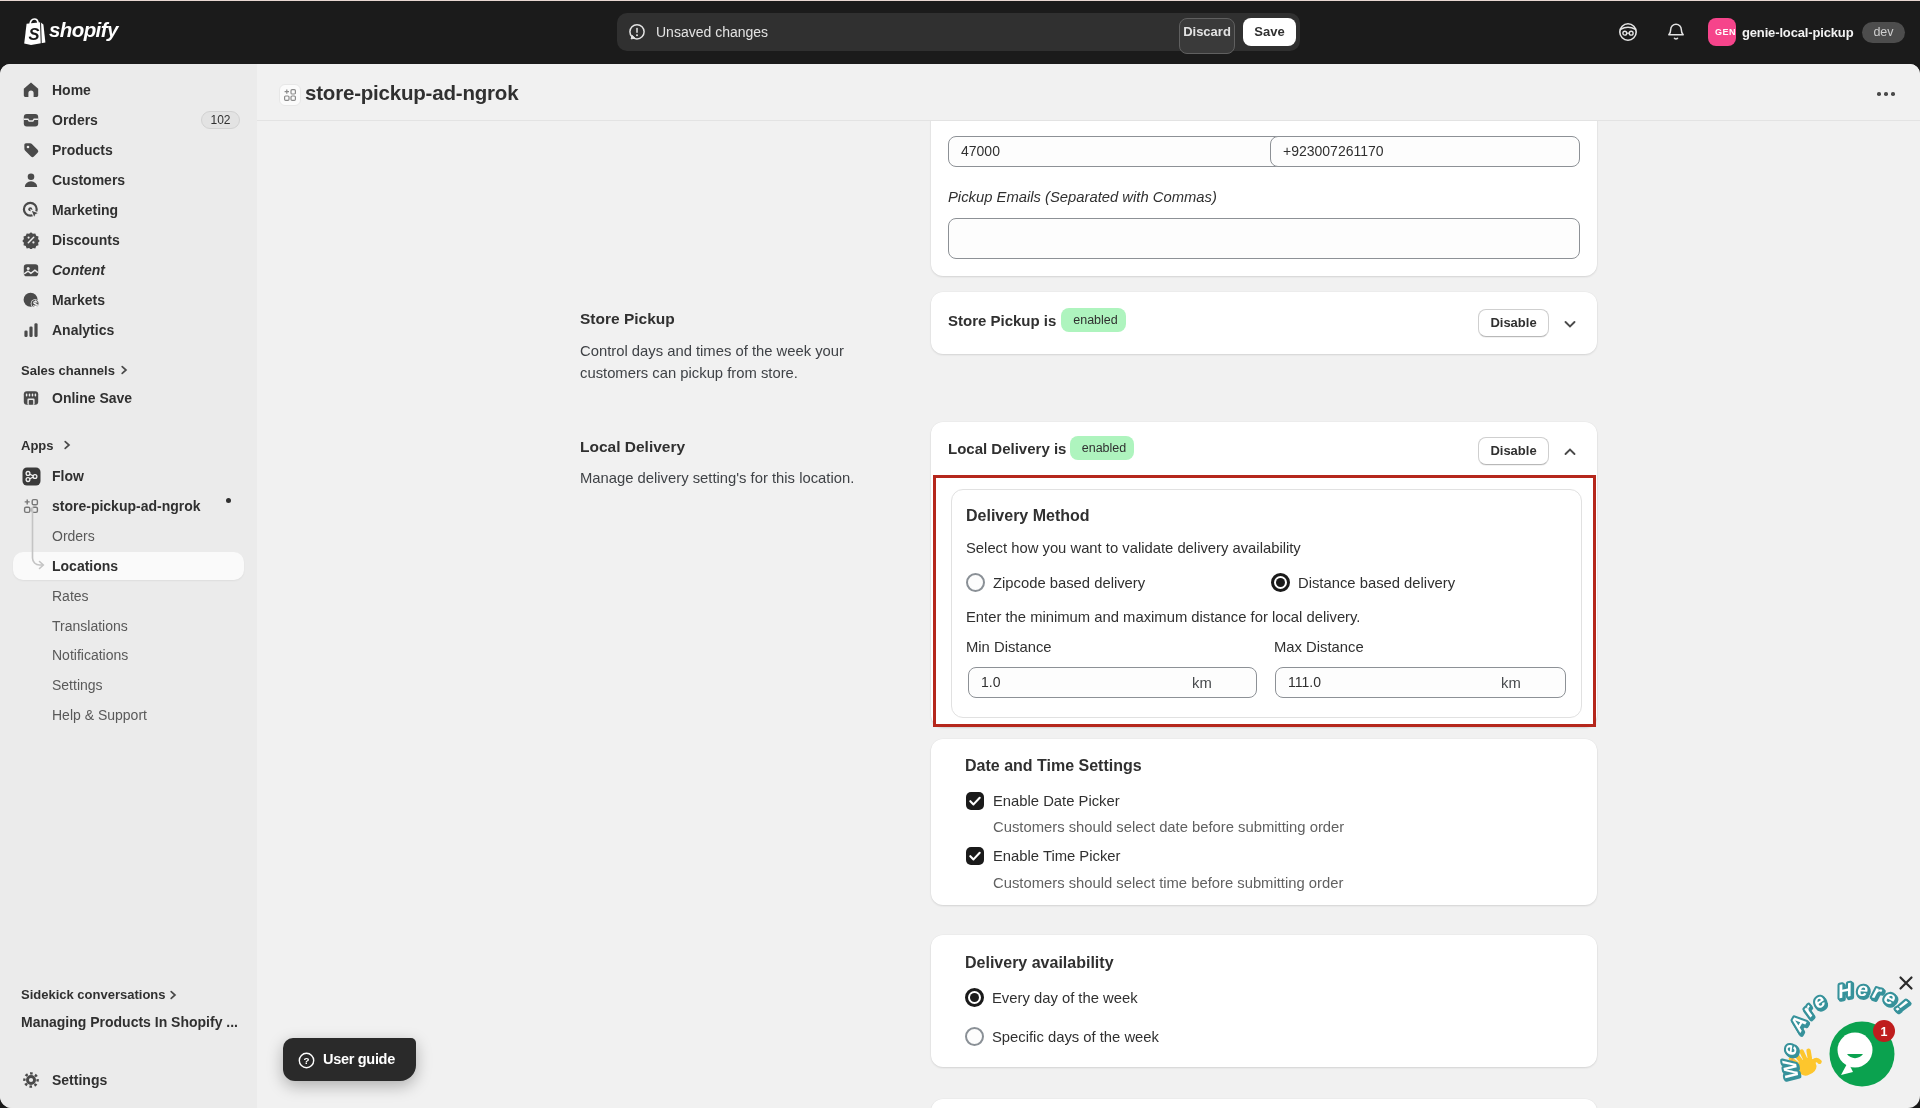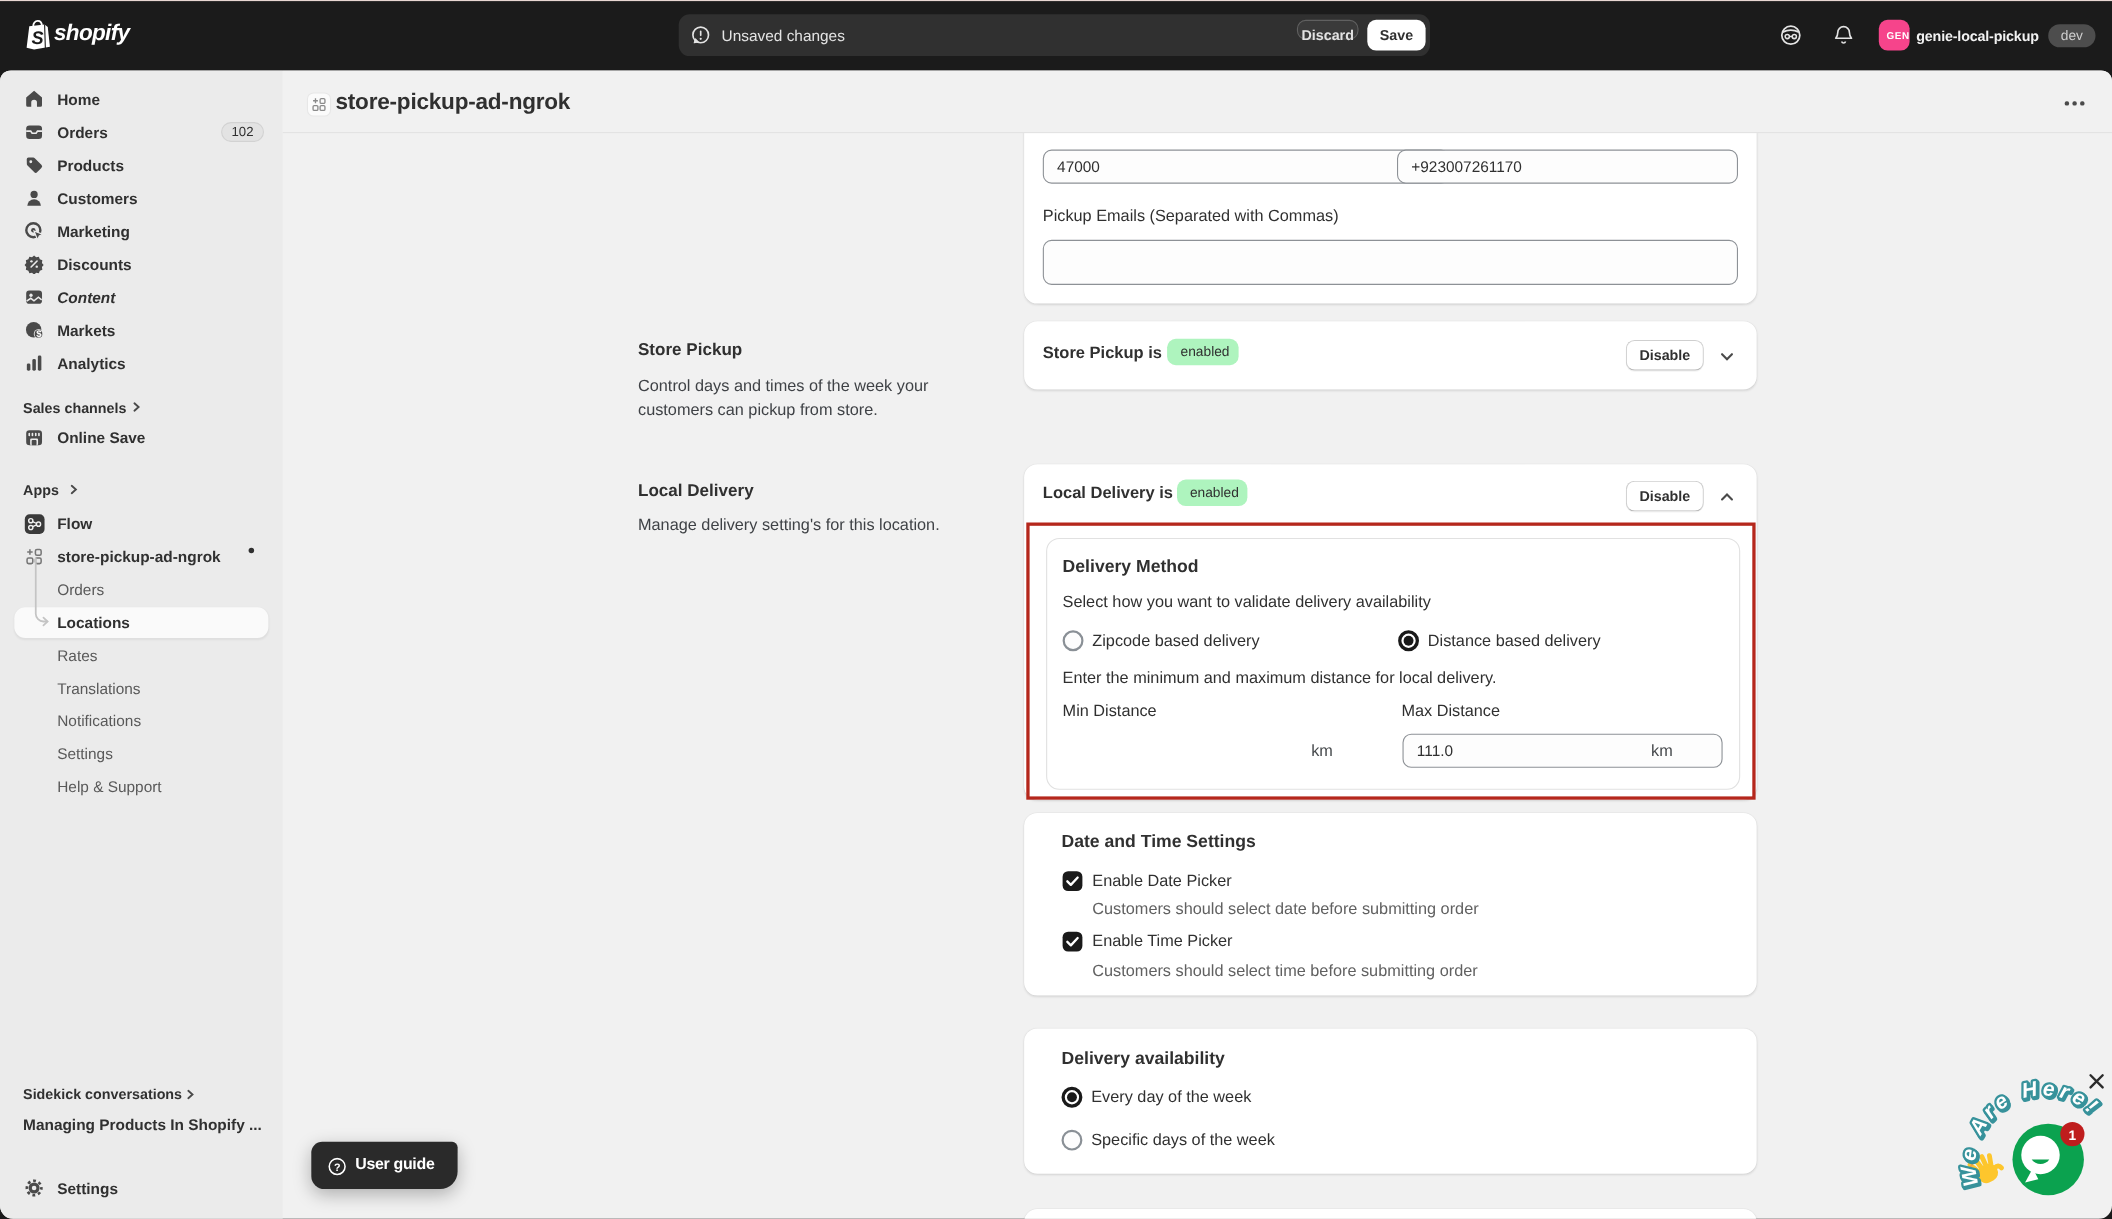--- a/index.html
+++ b/index.html
@@ -41,21 +41,21 @@
   <div class="abs" style="left:49px;top:18px;font-size:20.5px;font-weight:bold;font-style:italic;color:#fff;letter-spacing:-0.6px;">shopify</div>
 
   <div class="abs" style="left:617px;top:13px;width:683px;height:38px;background:#303030;border-radius:10px;"></div>
   <svg class="abs" style="left:628px;top:23px;" width="18" height="18" viewBox="0 0 18 18">
     <circle cx="9" cy="8.8" r="7.1" fill="none" stroke="#e3e3e3" stroke-width="1.5"></circle>
       <path d="M3.1 15.9 L7.0 15.2 L4.2 12.4 Z" fill="#e3e3e3" stroke="#e3e3e3" stroke-width="1" stroke-linejoin="round"></path>
     <rect x="8.25" y="4.8" width="1.5" height="5.1" rx="0.75" fill="#e3e3e3"></rect>
     <circle cx="9" cy="12.3" r="1" fill="#e3e3e3"></circle>
   </svg>
   <div class="abs" style="left:656px;top:24px;font-size:14px;color:#e3e3e3;">Unsaved changes</div>
-  <div class="abs" style="left:1179px;top:18px;width:56px;height:18px;background:#3a3a3a;border:1px solid #606060;border-radius:8px;color:#e3e3e3;font-size:13px;font-weight:bold;text-align:center;line-height:26px;">Discard</div>
+  <div class="abs" style="left:1179px;top:18px;width:56px;height:36px;background:#3a3a3a;border:1px solid #606060;border-radius:8px;color:#e3e3e3;font-size:13px;font-weight:bold;text-align:center;line-height:26px;">Discard</div>
   <div class="abs" style="left:1243px;top:18px;width:53px;height:28px;background:#fff;border-radius:8px;color:#303030;font-size:13px;font-weight:bold;text-align:center;line-height:28px;">Save</div>
 
   <svg class="abs" style="left:1617px;top:21px;" width="22" height="22" viewBox="0 0 22 22">
     <circle cx="11" cy="11" r="8.2" fill="none" stroke="#e3e3e3" stroke-width="1.6"></circle>
     <path d="M3.6 8.2 Q11 4.4 18.4 8.2" fill="none" stroke="#e3e3e3" stroke-width="1.6"></path>
     <circle cx="7.8" cy="12.2" r="1.9" fill="none" stroke="#e3e3e3" stroke-width="1.4"></circle>
     <circle cx="14.2" cy="12.2" r="1.9" fill="none" stroke="#e3e3e3" stroke-width="1.4"></circle>
     <path d="M9.7 12.2 h2.6" stroke="#e3e3e3" stroke-width="1.2"></path>
   </svg>
   <svg class="abs" style="left:1666px;top:22px;" width="20" height="20" viewBox="0 0 20 20">
@@ -206,21 +206,21 @@
   <div id="content">
 
     <div class="ctitle" style="left:580px;top:246px;font-size:15.5px;">Store Pickup</div>
     <div class="txt13" style="left:580px;top:277px;line-height:21.5px;color:#3f4246;">Control days and times of the week your<br>customers can pickup from store.</div>
     <div class="ctitle" style="left:580px;top:374px;font-size:15.5px;">Local Delivery</div>
     <div class="txt13" style="left:580px;top:406px;color:#3f4246;">Manage delivery setting's for this location.</div>
 
     <div class="card" style="left:931px;top:40px;width:666px;height:172px;">
       <div class="inp" style="left:17px;top:32px;width:370px;height:31px;">47000</div>
       <div class="inp" style="left:339px;top:32px;width:310px;height:31px;">+923007261170</div>
-      <div class="txt13" style="left:17px;top:85px;">Pickup Emails (Separated with Commas)</div>
+      <div class="txt13" style="left:17px;top:85px;font-style:italic;">Pickup Emails (Separated with Commas)</div>
       <div class="inp" style="left:17px;top:114px;width:632px;height:41px;"></div>
     </div>
 
     <div class="card" style="left:931px;top:228px;width:666px;height:62px;">
       <div class="ctitle" style="left:17px;top:20px;">Store Pickup is</div>
       <div class="badge" style="left:130px;top:16px;width:65px;">enabled</div>
       <div class="btn" style="left:547px;top:17px;width:71px;height:28px;line-height:26px;">Disable</div>
       <svg class="abs" style="left:632px;top:25px;" width="14" height="14" viewBox="0 0 14 14">
           <path d="M2.5 5 L7 9.5 L11.5 5" fill="none" stroke="#4a4a4a" stroke-width="1.9" stroke-linecap="round"></path>
         </svg>
@@ -239,20 +239,21 @@
       <div class="abs" style="left:20px;top:67px;width:631px;height:229px;border:1px solid #e1e1e1;border-radius:12px;background:#fff;">
         <div class="ctitle" style="left:14px;top:17px;font-size:16px;">Delivery Method</div>
         <div class="txt13" style="left:14px;top:50px;">Select how you want to validate delivery availability</div>
         <div class="radio" style="left:14px;top:83px;"></div>
         <div class="txt13" style="left:41px;top:85px;">Zipcode based delivery</div>
         <div class="radio sel" style="left:319px;top:83px;"></div>
         <div class="txt13" style="left:346px;top:85px;">Distance based delivery</div>
         <div class="txt13" style="left:14px;top:119px;">Enter the minimum and maximum distance for local delivery.</div>
         <div class="txt13" style="left:14px;top:149px;">Min Distance</div>
         <div class="txt13" style="left:322px;top:149px;">Max Distance</div>
+        <div class="inp" style="left:16px;top:177px;width:289px;height:31px;">1.0</div>
         <div class="txt13" style="left:240px;top:185px;color:#474a4d;">km</div>
         <div class="inp" style="left:323px;top:177px;width:291px;height:31px;">111.0</div>
         <div class="txt13" style="left:549px;top:185px;color:#474a4d;">km</div>
       </div>
     </div>
 
     <div class="card" style="left:931px;top:675px;width:666px;height:166px;">
       <div class="ctitle" style="left:34px;top:18px;font-size:16px;">Date and Time Settings</div>
       <div class="checkbox" style="left:35px;top:53px;">
           <svg width="18" height="18" viewBox="0 0 18 18">

